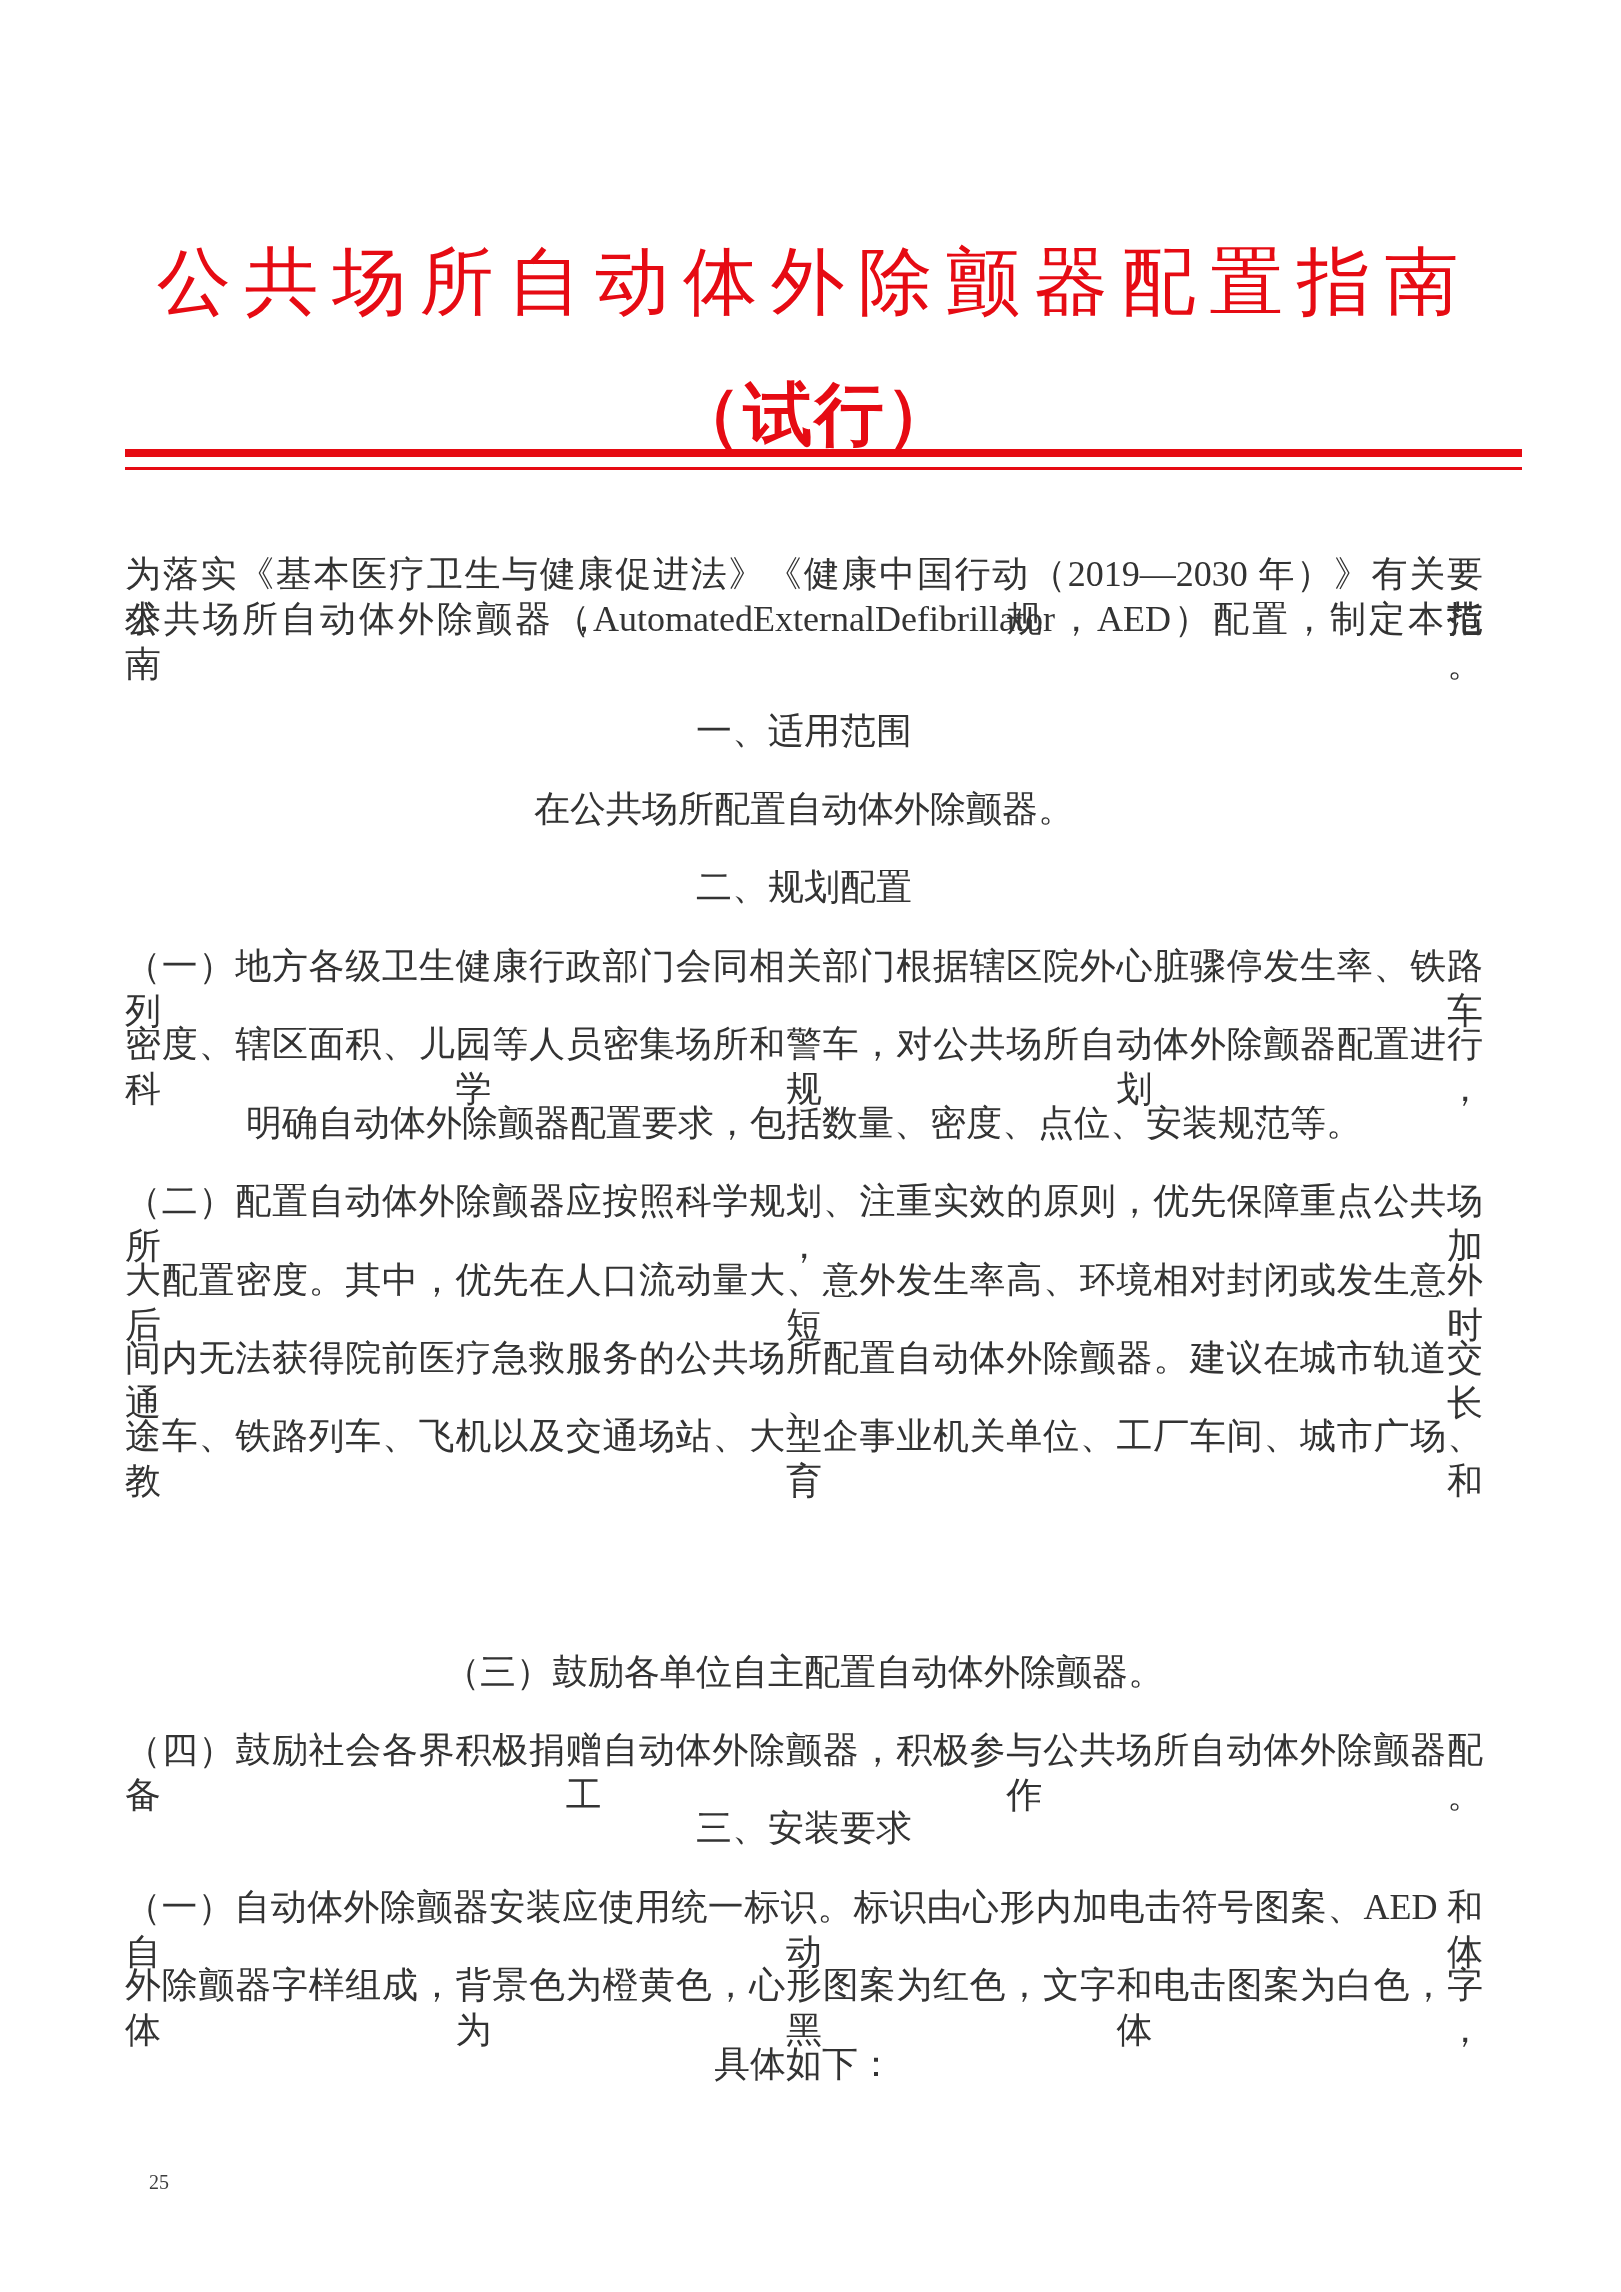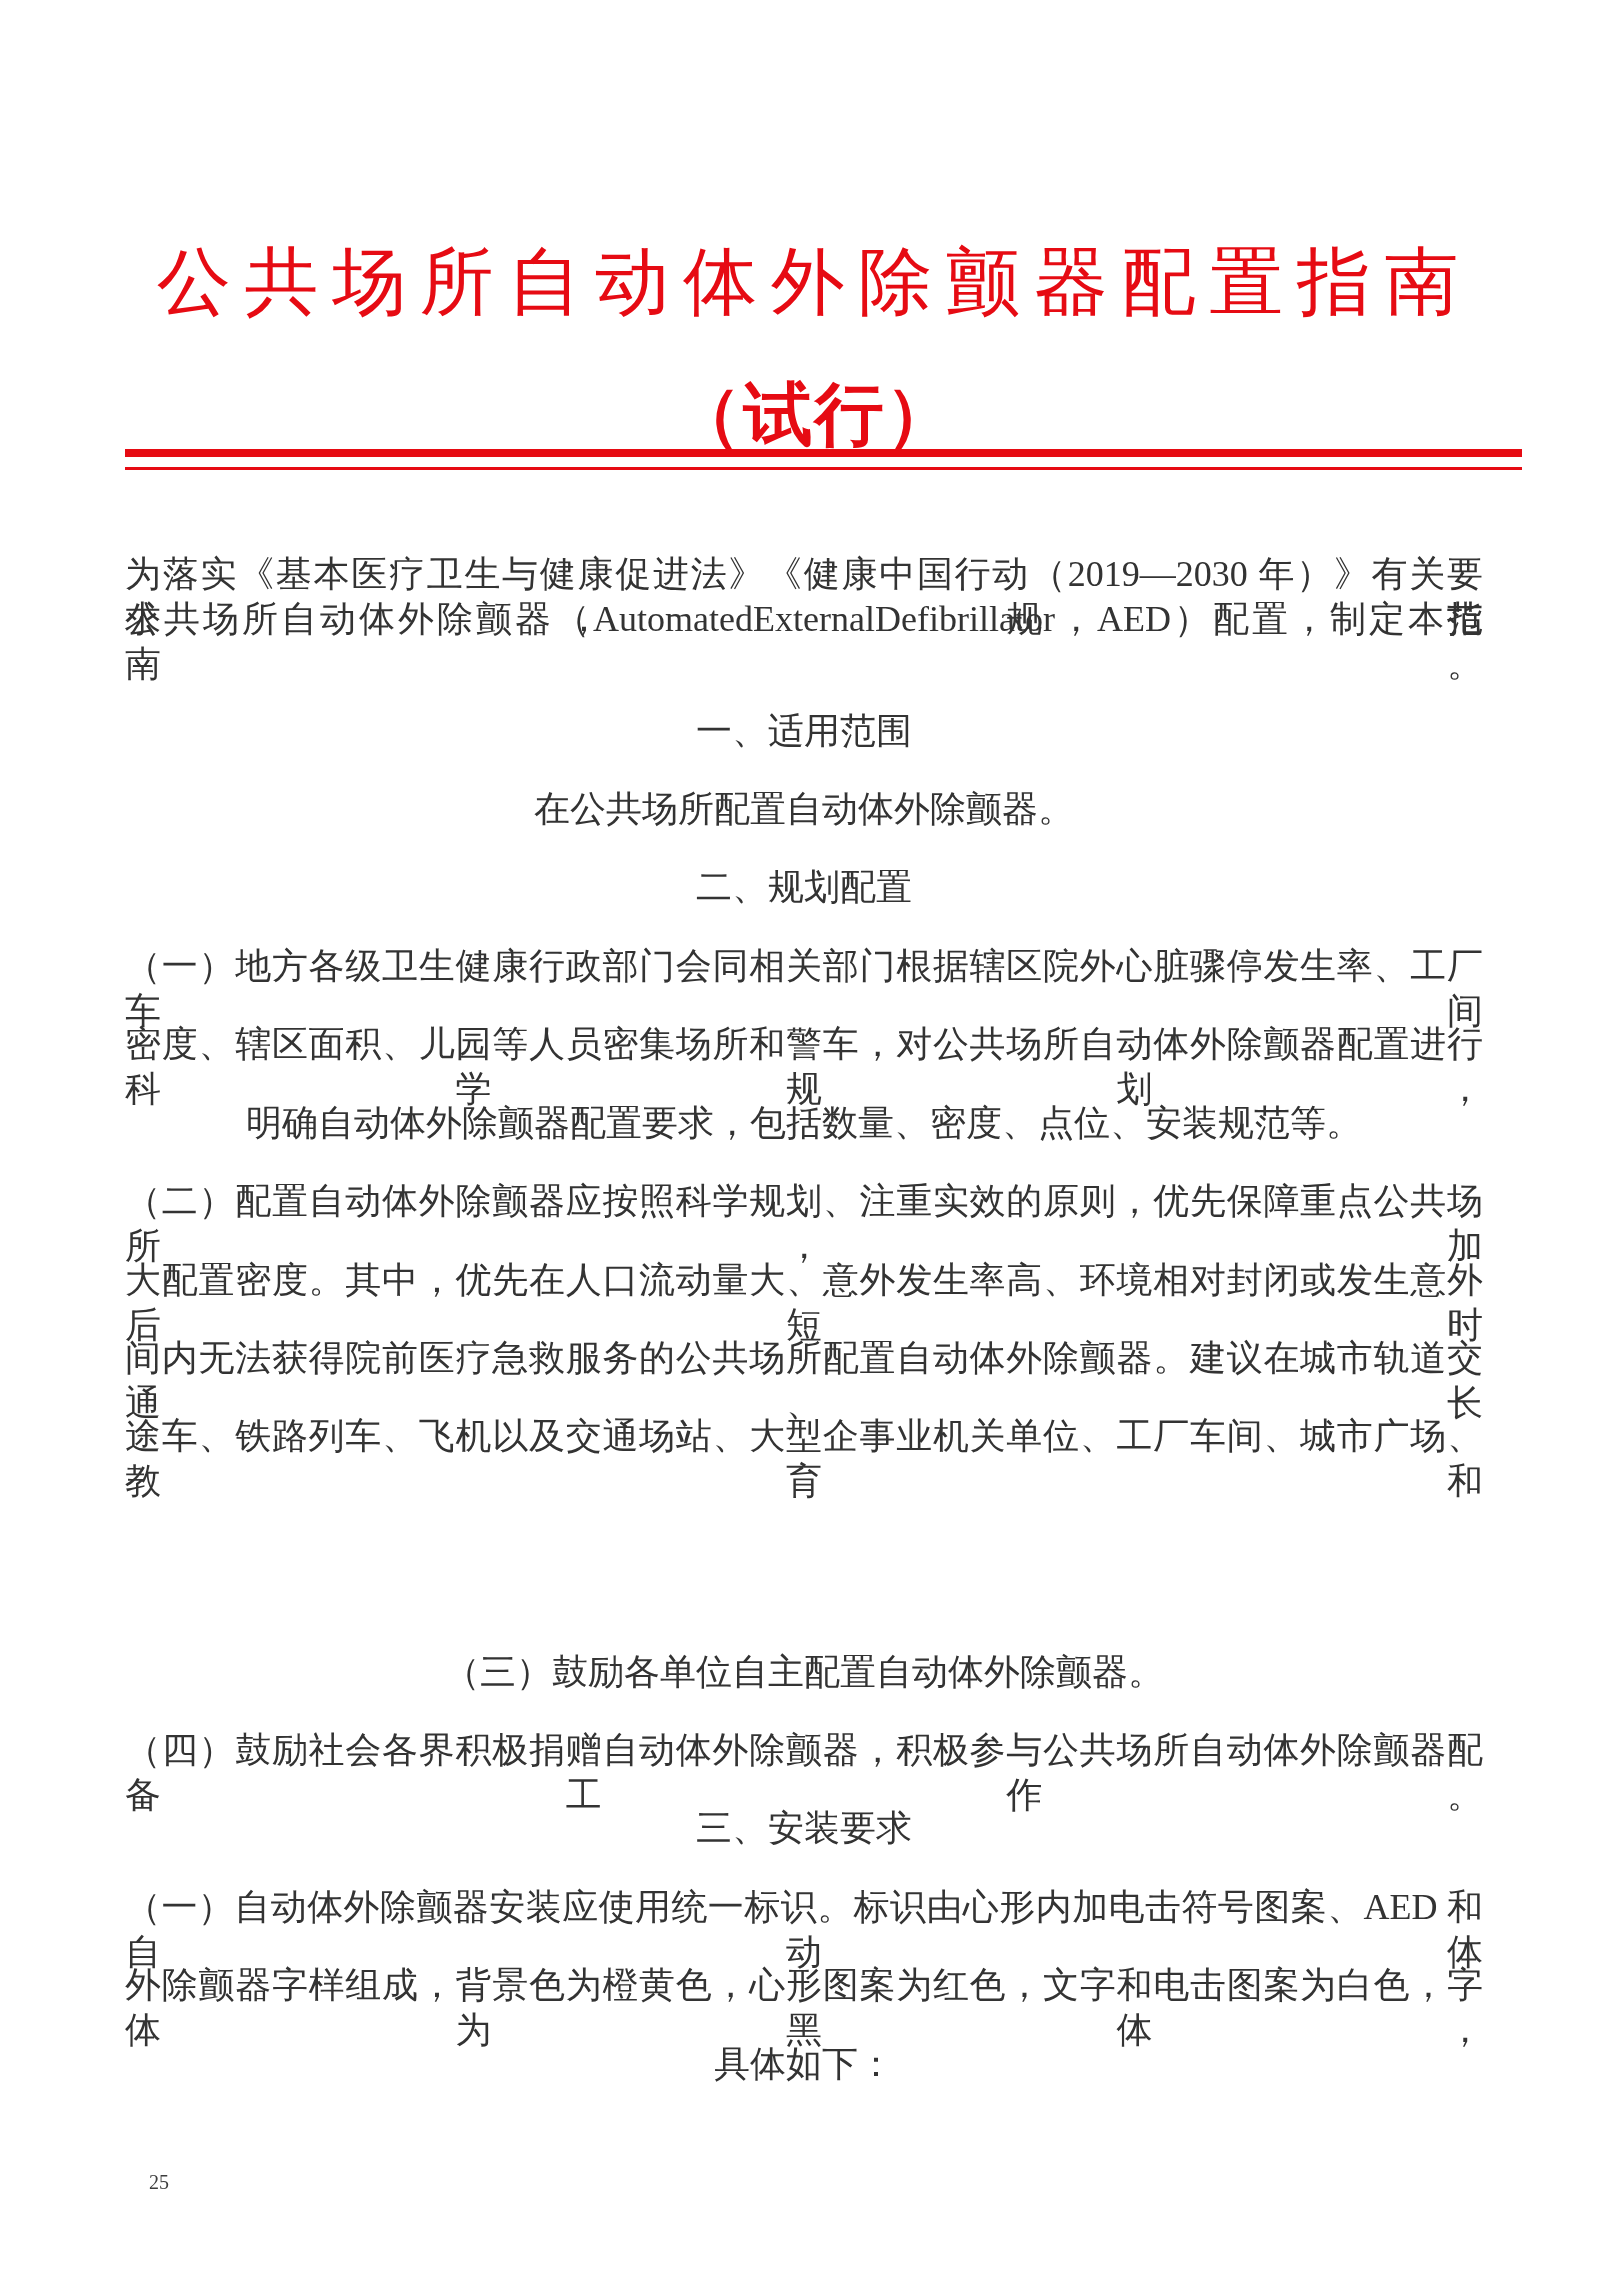--- a/index.html
+++ b/index.html
@@ -77,21 +77,21 @@
   <div class="doc-subtitle">（试行）</div>
 
   <div class="rule rule-thick"></div>
   <div class="rule rule-thin"></div>
 
   <div class="body-line fill" style="top:552px">为落实《基本医疗卫生与健康促进法》《健康中国行动（2019—2030 年）》有关要求，规范</div>
   <div class="body-line fill" style="top:597px">公共场所自动体外除颤器（AutomatedExternalDefibrillator，AED）配置，制定本指南。</div>
   <div class="body-line" style="top:709px">一、适用范围</div>
   <div class="body-line" style="top:787px">在公共场所配置自动体外除颤器。</div>
   <div class="body-line" style="top:865px">二、规划配置</div>
-  <div class="body-line fill" style="top:944px">（一）地方各级卫生健康行政部门会同相关部门根据辖区院外心脏骤停发生率、工厂车间</div>
+  <div class="body-line fill" style="top:944px">（一）地方各级卫生健康行政部门会同相关部门根据辖区院外心脏骤停发生率、铁路列车</div>
   <div class="body-line fill" style="top:1022px">密度、辖区面积、儿园等人员密集场所和警车，对公共场所自动体外除颤器配置进行科学规划，</div>
   <div class="body-line" style="top:1101px">明确自动体外除颤器配置要求，包括数量、密度、点位、安装规范等。</div>
   <div class="body-line fill" style="top:1179px">（二）配置自动体外除颤器应按照科学规划、注重实效的原则，优先保障重点公共场所，加</div>
   <div class="body-line fill" style="top:1258px">大配置密度。其中，优先在人口流动量大、意外发生率高、环境相对封闭或发生意外后短时</div>
   <div class="body-line fill" style="top:1336px">间内无法获得院前医疗急救服务的公共场所配置自动体外除颤器。建议在城市轨道交通、长</div>
   <div class="body-line fill" style="top:1414px">途车、铁路列车、飞机以及交通场站、大型企事业机关单位、工厂车间、城市广场、教育和</div>
   <div class="body-line" style="top:1650px">（三）鼓励各单位自主配置自动体外除颤器。</div>
   <div class="body-line fill" style="top:1728px">（四）鼓励社会各界积极捐赠自动体外除颤器，积极参与公共场所自动体外除颤器配备工作。</div>
   <div class="body-line" style="top:1806px">三、安装要求</div>
   <div class="body-line fill" style="top:1885px">（一）自动体外除颤器安装应使用统一标识。标识由心形内加电击符号图案、AED 和自动体</div>

